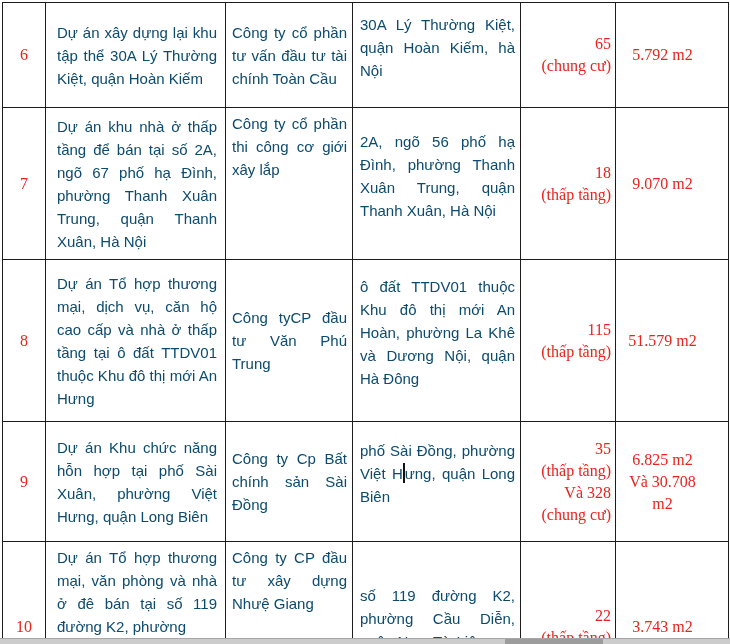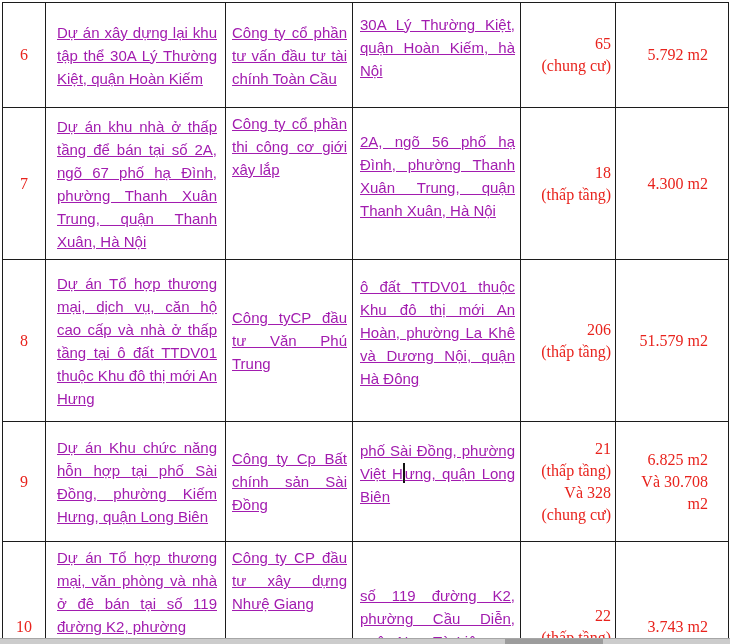--- a/index.html
+++ b/index.html
@@ -21,39 +21,38 @@
     vertical-align:middle;
     overflow:hidden;
   }
   td.no{
     text-align:center;
     font-family:"Liberation Serif",serif;
     font-size:16px;
     color:#e8231d;
   }
   td.proj,td.comp,td.addr{
-    color:#a21caf;
+    color:#0c4a6e;
     font-size:15px;
     line-height:23px;
     text-align:justify;
-    text-decoration:underline;
   }
   td.proj{padding:0 8px 0 11px;}
   td.comp{padding:0 5px 0 6px;}
   td.addr{padding:0 5px 16px 7px;}
   td.qty,td.area{
     font-family:"Liberation Serif",serif;
     font-size:16px;
     line-height:22px;
     color:#e8231d;
     text-align:right;
     white-space:pre-line;
   }
   td.qty{padding-right:4px;}
-  td.area{padding-right:20px;}
+  td.area{padding-right:20px;text-align:center;}
   td.v-top{vertical-align:top;padding-top:4px;margin-top:14px;}
   .caret{
     display:inline-block;
     width:2px;height:20px;
     background:#111111;
     vertical-align:-4px;
   }
   .scrollbar{
     position:absolute;
     left:0;bottom:0;
@@ -92,37 +91,37 @@
 (chung cư)</td>
         <td class="area">5.792 m2</td>
       </tr>
       <tr style="height:152px">
         <td class="no">7</td>
         <td class="proj">Dự án khu nhà ở thấp tầng để bán tại số 2A, ngõ 67 phố hạ Đình, phường Thanh Xuân Trung, quận Thanh Xuân, Hà Nội</td>
         <td class="comp v-top">Công ty cổ phần thi công cơ giới xây lắp</td>
         <td class="addr">2A, ngõ 56 phố hạ Đình, phường Thanh Xuân Trung, quận Thanh Xuân, Hà Nội</td>
         <td class="qty">18
 (thấp tầng)</td>
-        <td class="area">4.300 m2</td>
+        <td class="area">9.070 m2</td>
       </tr>
       <tr style="height:162px">
         <td class="no">8</td>
         <td class="proj">Dự án Tổ hợp thương mại, dịch vụ, căn hộ cao cấp và nhà ở thấp tầng tại ô đất TTDV01 thuộc Khu đô thị mới An Hưng</td>
         <td class="comp">Công tyCP đầu tư Văn Phú Trung</td>
         <td class="addr">ô đất TTDV01 thuộc Khu đô thị mới An Hoàn, phường La Khê và Dương Nội, quận Hà Đông</td>
-        <td class="qty">206
+        <td class="qty">115
 (thấp tầng)</td>
         <td class="area">51.579 m2</td>
       </tr>
       <tr style="height:120px">
         <td class="no">9</td>
-        <td class="proj">Dự án Khu chức năng hỗn hợp tại phố Sài Đồng, phường Kiếm Hưng, quận Long Biên</td>
+        <td class="proj">Dự án Khu chức năng hỗn hợp tại phố Sài Xuân, phường Việt Hưng, quận Long Biên</td>
         <td class="comp">Công ty Cp Bất chính sản Sài Đồng</td>
         <td class="addr"><span>phố Sài Đồng, phường Việt H</span><span class="caret"></span><span>ưng, quận Long Biên</span></td>
-        <td class="qty">21
+        <td class="qty">35
 (thấp tầng)
 Và 328
 (chung cư)</td>
         <td class="area">6.825 m2
 Và 30.708
 m2</td>
       </tr>
       <tr style="height:170px">
         <td class="no">10</td>
         <td class="proj v-top">Dự án Tổ hợp thương mại, văn phòng và nhà ở đê bán tại số 119 đường K2, phường</td>

